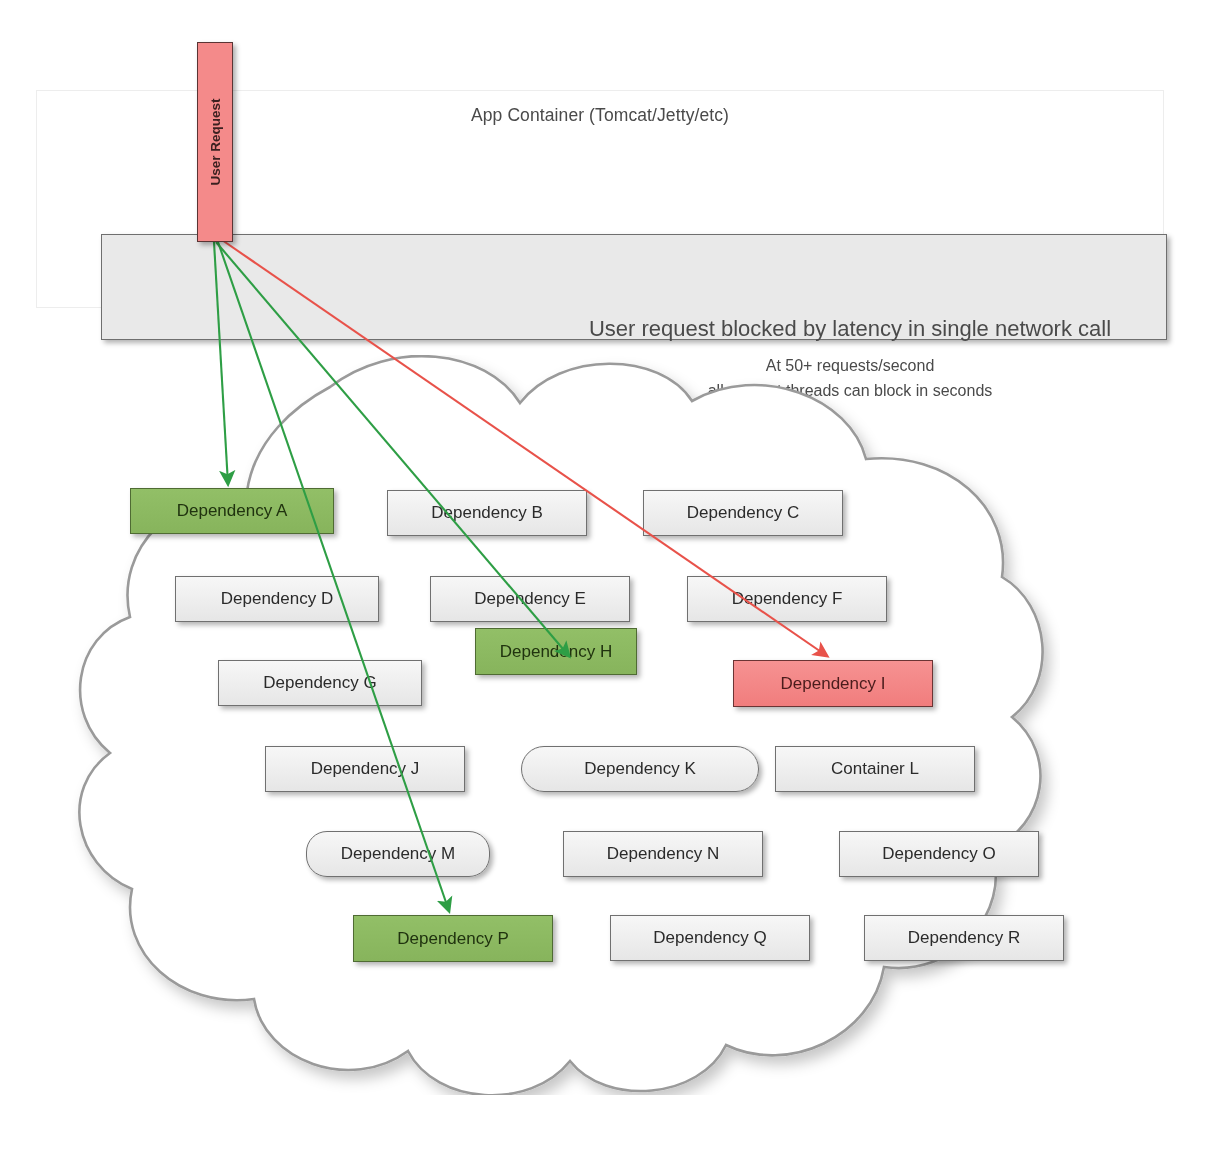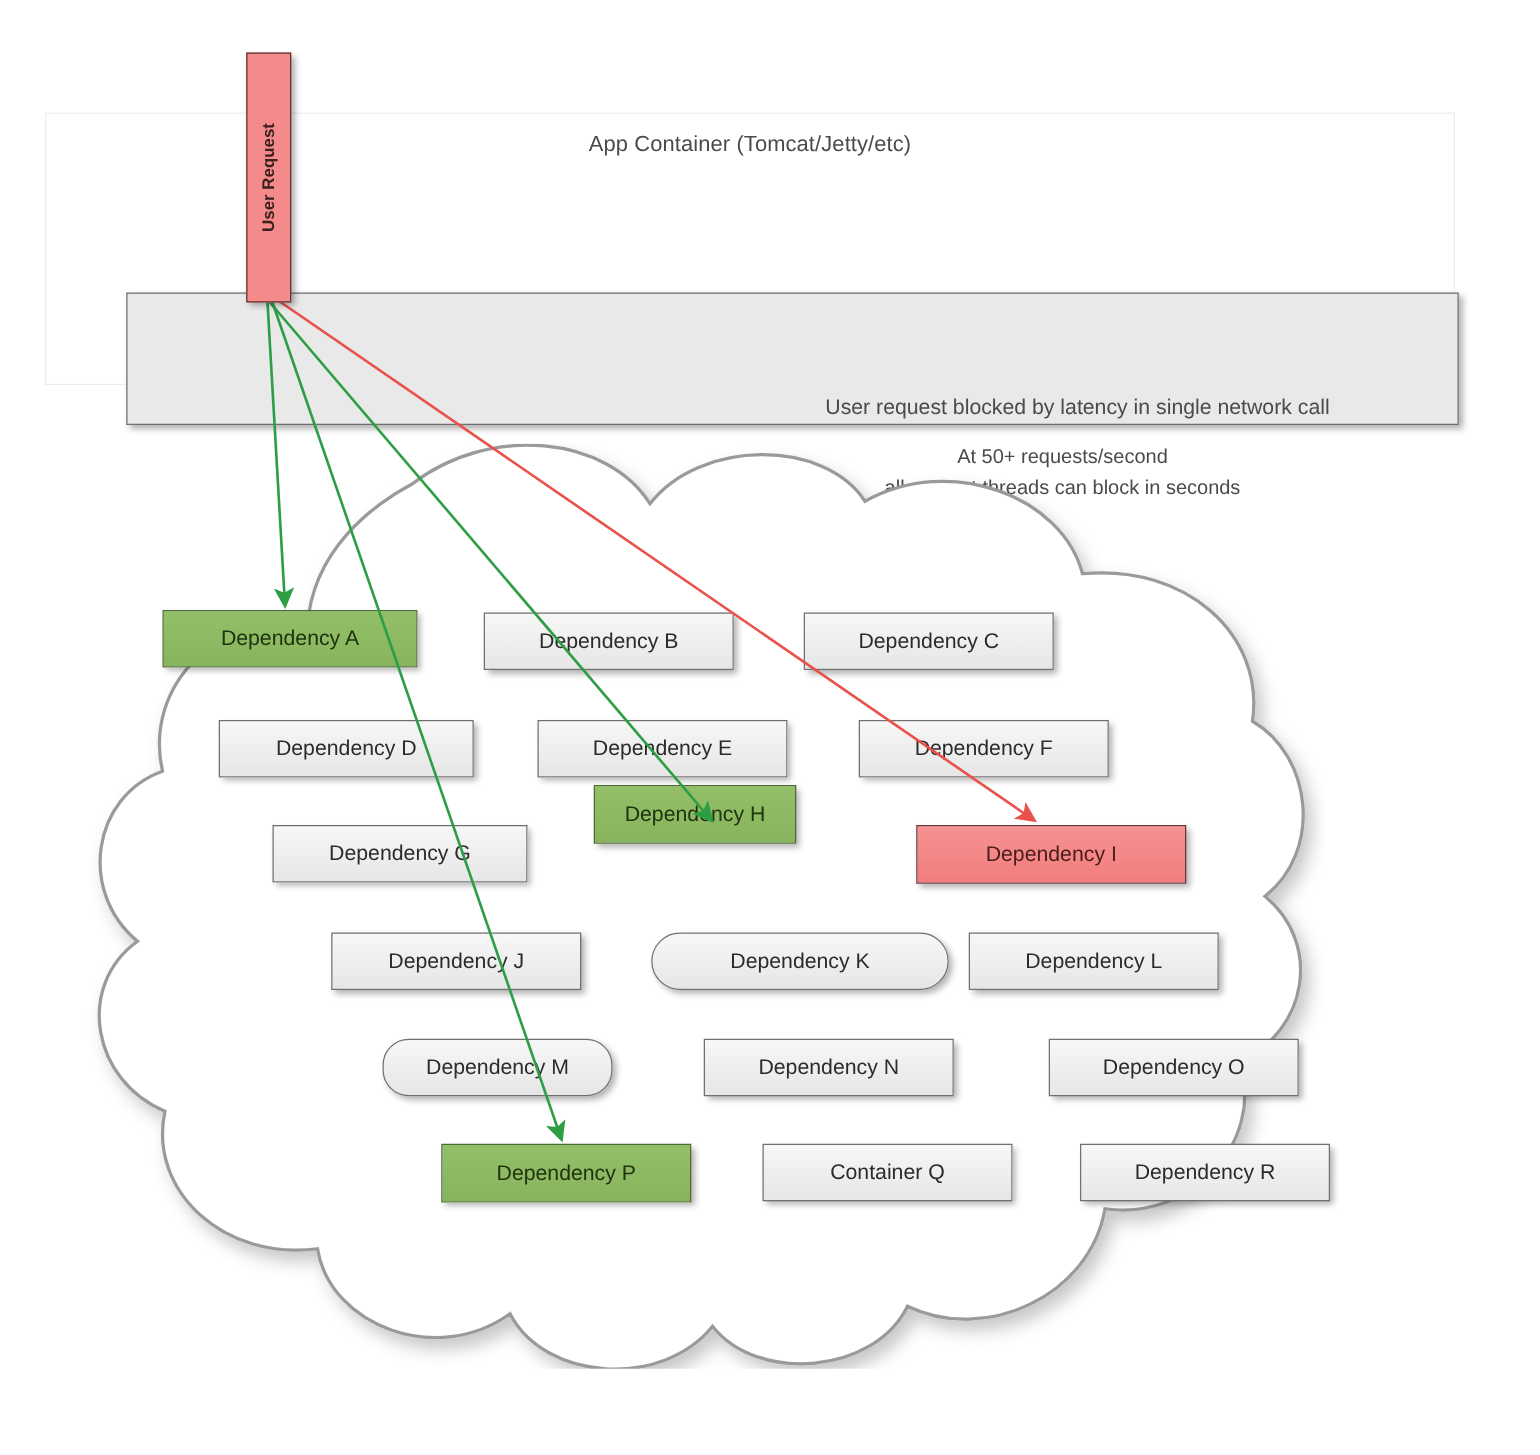--- a/index.html
+++ b/index.html
@@ -33,21 +33,21 @@
     z-index:40;
   }
   .user-request span{
     position:absolute;left:50%;top:50%;
     transform:translate(-50%,-50%) rotate(-90deg);
     white-space:nowrap;font-size:13.5px;font-weight:bold;color:#3b2020;
   }
 
   
   .note{position:absolute;text-align:center;color:#4a4a4a;}
-  .note-1{left:512px;top:316px;width:700px;font-size:17px;}
+  .note-1{left:500px;top:316px;width:700px;font-size:22px;}
   .note-2{left:500px;top:357px;width:700px;font-size:16px;}
   .note-3{left:500px;top:382px;width:700px;font-size:16px;}
 
   
   #cloud{position:absolute;left:0;top:355px;width:1060px;height:740px;z-index:5;}
 
   
   .dep{
     position:absolute;box-sizing:border-box;
     display:flex;align-items:center;justify-content:center;
@@ -129,46 +129,46 @@
       </div>
       <div class="dep" style="left: 687px; top: 576px; width: 200px; height: 46px;">
         <span>Dependency F</span>
       </div>
       <div class="dep" style="left: 218px; top: 660px; width: 204px; height: 46px;">
         <span>Dependency G</span>
       </div>
       <div class="dep green" style="left: 475px; top: 628px; width: 162px; height: 47px; justify-content: center;">
         <span>Dependency H</span>
       </div>
-      <div class="dep red" style="left: 733px; top: 660px; width: 216px; height: 47px;">
+      <div class="dep red" style="left: 733px; top: 660px; width: 200px; height: 47px;">
         <span>Dependency I</span>
       </div>
       <div class="dep" style="left: 265px; top: 746px; width: 200px; height: 46px;">
         <span>Dependency J</span>
       </div>
       <div class="dep" style="left: 521px; top: 746px; width: 238px; height: 46px; border-radius: 23px;">
         <span>Dependency K</span>
       </div>
       <div class="dep" style="left: 775px; top: 746px; width: 200px; height: 46px;">
-        <span>Dependency L</span>
+        <span>Container L</span>
       </div>
       <div class="dep" style="left: 306px; top: 831px; width: 184px; height: 46px; border-radius: 21px;">
         <span>Dependency M</span>
       </div>
       <div class="dep" style="left: 563px; top: 831px; width: 200px; height: 46px;">
         <span>Dependency N</span>
       </div>
       <div class="dep" style="left: 819px; top: 831px; width: 200px; height: 46px; margin-left: 20px;">
         <span>Dependency O</span>
       </div>
       <div class="dep green" style="left: 353px; top: 915px; width: 200px; height: 47px;">
         <span>Dependency P</span>
       </div>
       <div class="dep" style="left: 610px; top: 915px; width: 200px; height: 46px;">
-        <span>Container Q</span>
+        <span>Dependency Q</span>
       </div>
       <div class="dep" style="left: 864px; top: 915px; width: 200px; height: 46px;">
         <span>Dependency R</span>
       </div>
     </div>
 
   <svg id="arrows" viewBox="0 0 1232 1164">
     <defs>
       <marker id="ah-green" markerWidth="9" markerHeight="9" refX="6.5" refY="4.5" orient="auto" markerUnits="strokeWidth">
         <path d="M0,0.6 L8,4.5 L0,8.4 L1.8,4.5 Z" fill="#2e9e45"></path>

